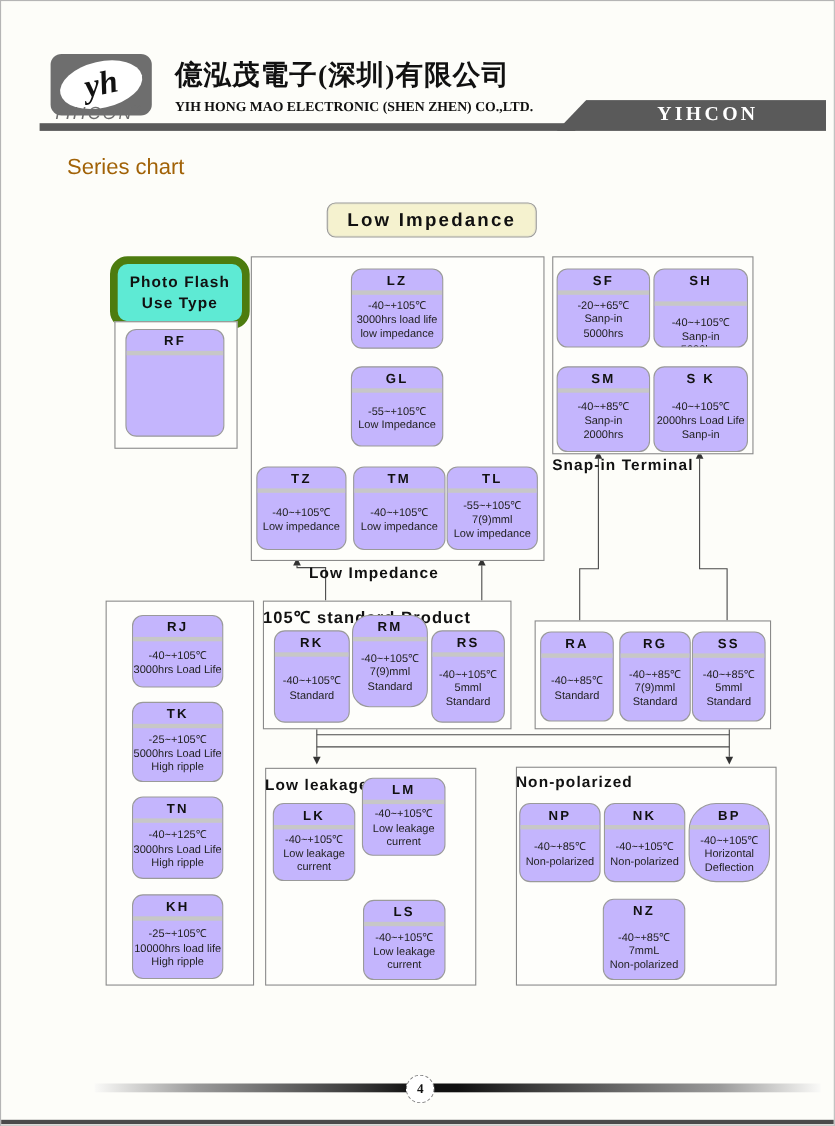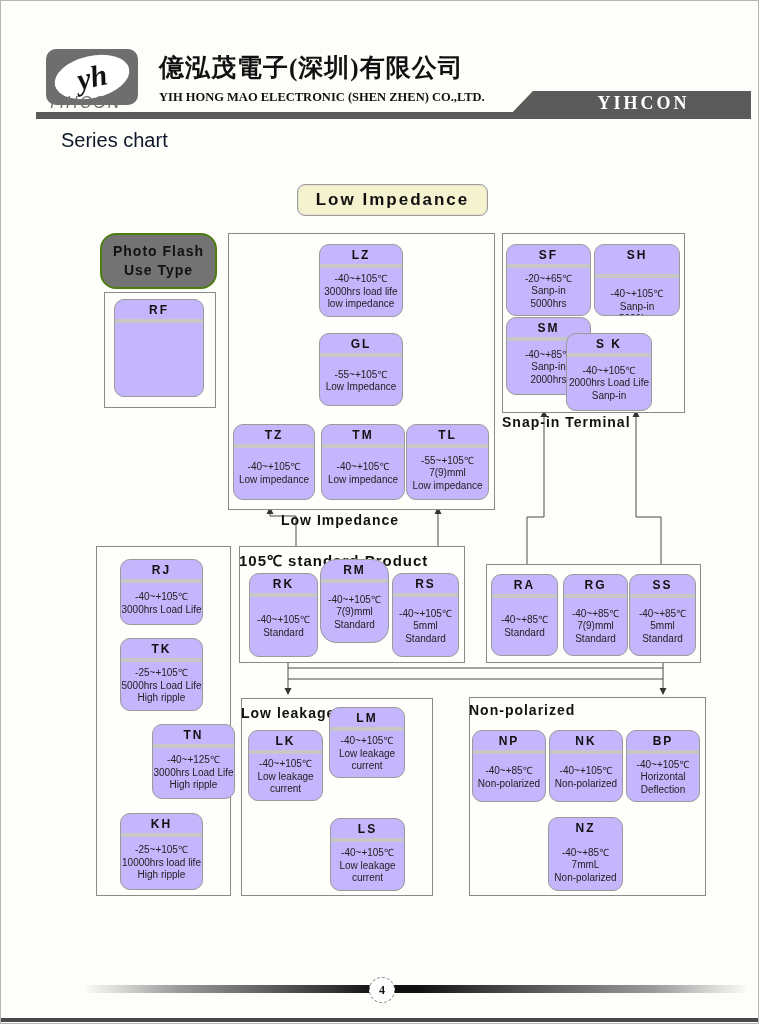--- a/index.html
+++ b/index.html
@@ -11,23 +11,23 @@
   .logo-ellipse{width:76px;height:42px;background:#fff;border-radius:50%;transform:rotate(-13deg);display:flex;align-items:center;justify-content:center;}
   .logo-yh{font-family:"Liberation Serif",serif;font-style:italic;font-weight:bold;font-size:30px;color:#111;transform:rotate(1deg);line-height:1;}
   .logo-caption{left:46px;top:93px;width:110px;color:#6f6f6f;font-style:italic;font-size:16px;letter-spacing:2px;font-family:"Liberation Sans",sans-serif;}
   .logo-caption sup{font-size:9px;letter-spacing:0;}
   .company-cn{left:158px;top:50px;width:340px;font-family:"Liberation Serif",serif;font-weight:bold;font-size:25px;letter-spacing:1px;color:#111;white-space:nowrap;}
   .company-en{left:158px;top:89px;width:400px;font-family:"Liberation Serif",serif;font-weight:bold;font-size:12.5px;color:#111;white-space:nowrap;}
   .banner-thin{left:35px;top:111px;width:487px;height:7px;background:#5a5a5a;}
   .banner-thick{left:505px;top:90px;width:245px;height:28px;background:#5a5a5a;-webkit-clip-path:polygon(0 100%,11% 0,100% 0,100% 100%);clip-path:polygon(0 100%,11% 0,100% 0,100% 100%);}
   .banner-brand{left:545px;top:92px;width:195px;text-align:center;color:#fff;font-family:"Liberation Serif",serif;font-weight:bold;font-size:18px;letter-spacing:3px;}
   
-  .series-title{left:60px;top:128px;font-size:20px;color:#0f172a;}
+  .series-title{left:60px;top:140px;font-size:20px;color:#a16207;}
   .main-title{left:296px;top:183px;width:189px;height:30px;background:#f5f2cf;border:1px solid #9a9a9a;border-radius:8px;display:flex;align-items:center;justify-content:center;font-weight:bold;font-size:17px;letter-spacing:2px;color:#111;box-shadow:0 0 0 1px #e8e6cf inset;}
-  .photo-flash{left:99px;top:232px;width:113px;height:52px;background:#737373;border:2px solid #4d7c0f;border-radius:16px;display:flex;align-items:center;justify-content:center;text-align:center;font-weight:bold;font-size:14px;letter-spacing:1px;white-space:pre-line;line-height:1.35;color:#111;}
+  .photo-flash{left:99px;top:232px;width:113px;height:52px;background:#5eead4;border:7px solid #4d7c0f;border-radius:16px;display:flex;align-items:center;justify-content:center;text-align:center;font-weight:bold;font-size:14px;letter-spacing:1px;white-space:pre-line;line-height:1.35;color:#111;}
   
   .gbox{background:#fefefb;border:1px solid #8a8a8a;}
   .glabel{font-weight:bold;font-size:14px;letter-spacing:1px;color:#111;}
   
   .node{background:#c4b5fd;border:1px solid #9a9a9a;border-radius:10px;display:flex;flex-direction:column;overflow:hidden;}
   .node-title{height:19px;display:flex;align-items:center;justify-content:center;font-weight:bold;font-size:12px;letter-spacing:2px;color:#111;flex:none;}
   .node-divider{height:4px;background:#c7c7c7;flex:none;}
   .node-body{flex:1;display:flex;align-items:center;justify-content:center;text-align:center;font-size:10px;line-height:12.5px;color:#222;white-space:pre-line;padding:0;}
   
   .footer-bar{left:85px;top:984px;width:660px;height:8px;background:linear-gradient(90deg,#fafaf8 0%,#9a9a9a 14%,#3a3a3a 36%,#101010 44%,#101010 50%,#3a3a3a 60%,#9a9a9a 86%,#fafaf8 100%);}
@@ -178,28 +178,28 @@
 Sanp-in
 5000hrs</div>
   </div>
   <div class="abs node" style="left:593px;top:243px;width:84px;height:70px;gap:10px;">
     <div class="node-title">SH</div>
       <div class="node-divider"></div>
     <div class="node-body">-40~+105℃
 Sanp-in
 5000hrs</div>
   </div>
-  <div class="abs node" style="left:505px;top:316px;width:83px;height:76px;">
+  <div class="abs node" style="left:505px;top:332px;width:83px;height:76px;">
     <div class="node-title">SM</div>
       <div class="node-divider"></div>
     <div class="node-body">-40~+85℃
 Sanp-in
 2000hrs</div>
   </div>
-  <div class="abs node" style="left:565px;top:332px;width:84px;height:76px;">
+  <div class="abs node" style="left:593px;top:332px;width:84px;height:76px;align-items:center;">
     <div class="node-title">S K</div>
       <div class="node-divider"></div>
     <div class="node-body">-40~+105℃
 2000hrs Load Life
 Sanp-in</div>
   </div>
 
   <div class="abs node" style="left:248px;top:572px;width:67px;height:82px;">
     <div class="node-title">RK</div>
       <div class="node-divider"></div>
@@ -248,21 +248,21 @@
     <div class="node-body">-40~+105℃
 3000hrs Load Life</div>
   </div>
   <div class="abs node" style="left:119px;top:637px;width:81px;height:71px;">
     <div class="node-title">TK</div>
       <div class="node-divider"></div>
     <div class="node-body">-25~+105℃
 5000hrs Load Life
 High ripple</div>
   </div>
-  <div class="abs node" style="left:119px;top:723px;width:81px;height:73px;margin-left:32px;">
+  <div class="abs node" style="left:119px;top:723px;width:81px;height:73px;">
     <div class="node-title">TN</div>
       <div class="node-divider"></div>
     <div class="node-body">-40~+125℃
 3000hrs Load Life
 High ripple</div>
   </div>
   <div class="abs node" style="left:119px;top:812px;width:81px;height:75px;">
     <div class="node-title">KH</div>
       <div class="node-divider"></div>
     <div class="node-body">-25~+105℃
@@ -297,21 +297,21 @@
       <div class="node-divider"></div>
     <div class="node-body">-40~+85℃
 Non-polarized</div>
   </div>
   <div class="abs node" style="left:548px;top:729px;width:72px;height:70px;">
     <div class="node-title">NK</div>
       <div class="node-divider"></div>
     <div class="node-body">-40~+105℃
 Non-polarized</div>
   </div>
-  <div class="abs node" style="left:625px;top:729px;width:72px;height:70px;">
+  <div class="abs node" style="left:625px;top:729px;width:72px;height:70px;border-radius:25px;">
     <div class="node-title">BP</div>
       <div class="node-divider"></div>
     <div class="node-body">-40~+105℃
 Horizontal
 Deflection</div>
   </div>
   <div class="abs node" style="left:547px;top:816px;width:73px;height:72px;align-items:center;">
     <div class="node-title">NZ</div>
       <div class="node-divider"></div>
     <div class="node-body">-40~+85℃

